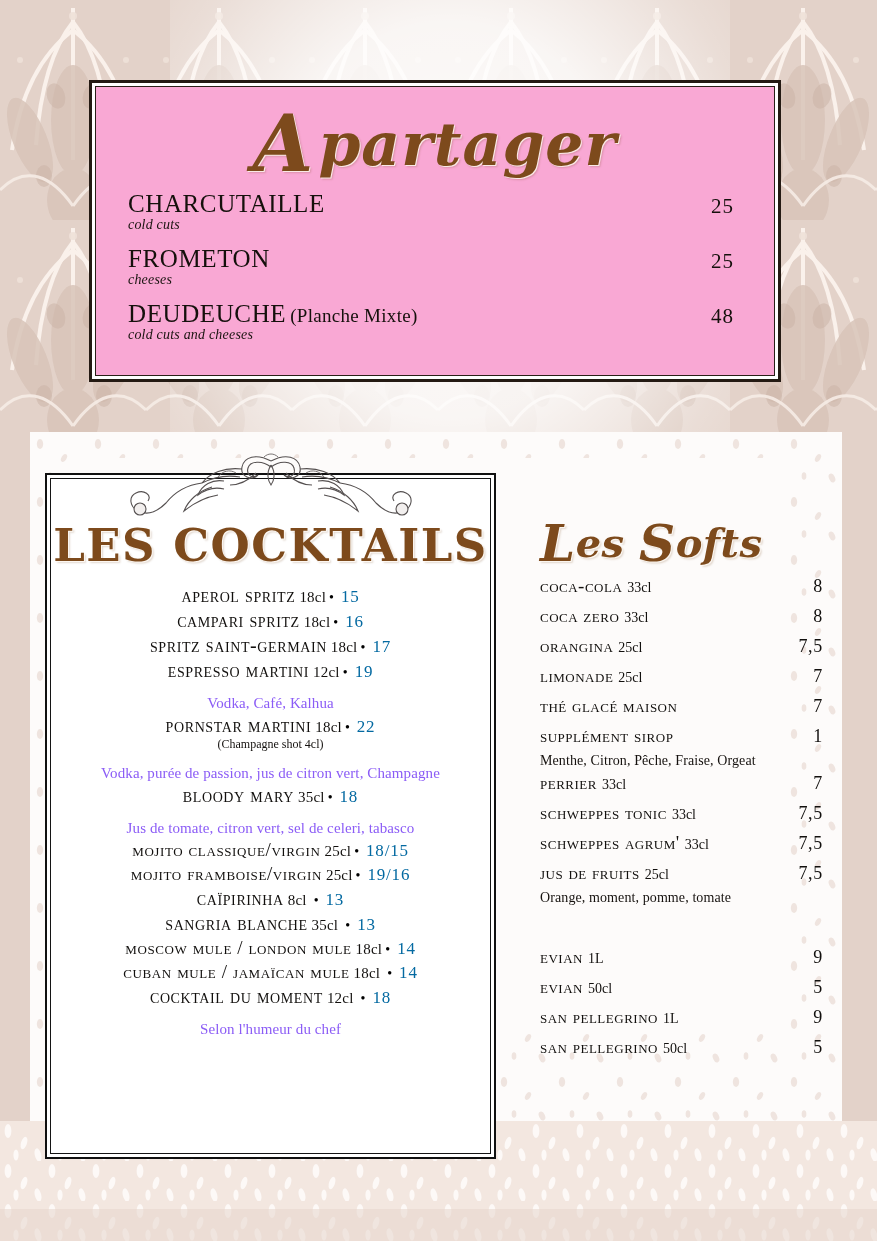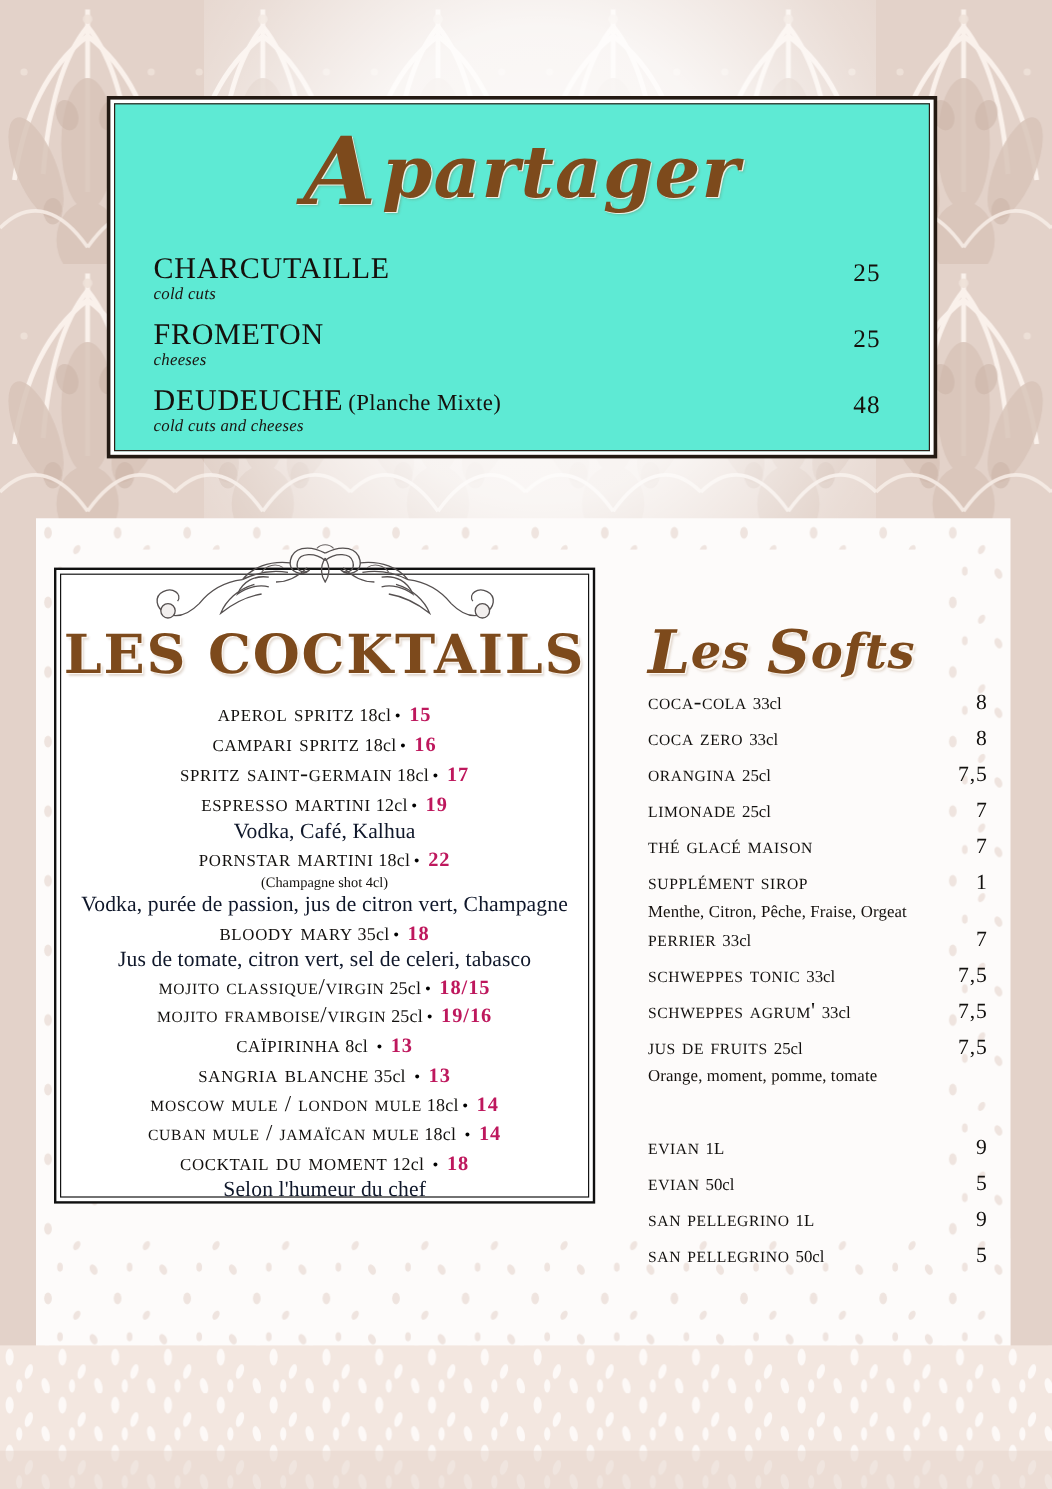--- a/index.html
+++ b/index.html
@@ -59,21 +59,21 @@
   }
 
   
   #page { position: absolute; inset: 0; z-index: 5; }
 
   
   .share-box {
     position: absolute;
     left: 95px; top: 86px;
     width: 680px; height: 290px;
-    background: #5eead4;
+    background: #f9a8d4;
     border: 1px solid #2b2018;
     box-shadow: 0 0 0 3px #ffffff, 0 0 0 6px #241a13;
     padding: 0 32px;
   }
   .script-title {
     font-family: "DejaVu Serif", "Liberation Serif", serif;
     font-style: italic;
     font-weight: 700;
     font-size: 60px;
     color: #7d4a1c;
@@ -83,21 +83,21 @@
     letter-spacing: 1px;
     text-shadow: 1px 1px 0 rgba(255,248,240,0.85),
                  2px 2px 2px rgba(120,70,26,0.22);
   }
   .script-title .cap {
     font-size: 78px;
     vertical-align: -6px;
     padding-right: 4px;
   }
 
-  .share-list { margin-top: 28px; }
+  .share-list { margin-top: 7px; }
   .share-row {
     position: relative;
     margin-bottom: 12px;
   }
   .share-name {
     font-size: 25px;
     color: #15100c;
     letter-spacing: 0.6px;
     display: inline-block;
   }
@@ -118,21 +118,21 @@
     right: 8px; top: 4px;
     font-size: 21px;
     color: #15100c;
     letter-spacing: 1px;
   }
 
   
   .cocktail-box {
     position: absolute;
     left: 50px; top: 478px;
-    width: 441px; height: 520px;
+    width: 441px; height: 676px;
     background: #ffffff;
     border: 1px solid #141414;
     box-shadow: 0 0 0 3px #ffffff, 0 0 0 5px #101010;
   }
   .flourish {
     position: absolute;
     left: 50%; top: -28px;
     transform: translateX(-50%);
     width: 330px; height: 72px;
     z-index: 3;
@@ -161,29 +161,28 @@
   }
   .ck-name::first-letter { font-size: 20px; }
   .ck-vol {
     font-size: 15px;
     color: #12100e;
     letter-spacing: 0.2px;
   }
   .ck-dot { font-size: 14px; padding: 0 3px; }
   .ck-price {
     font-size: 17px;
-    color: #be185d;
+    color: #0369a1;
     letter-spacing: 0.8px;
-    font-weight: bold;
   }
   .ck-desc {
-    font-size: 18px;
-    color: #0f172a;
+    font-size: 15px;
+    color: #8b5cf6;
     letter-spacing: 0.1px;
-    margin-top: 0px;
+    margin-top: 13px;
   }
   .ck-sub {
     font-size: 12px;
     color: #14110e;
     margin-top: 0px;
   }
   .ck-tight .ck-name { font-size: 19px; }
 
   
   .softs {

